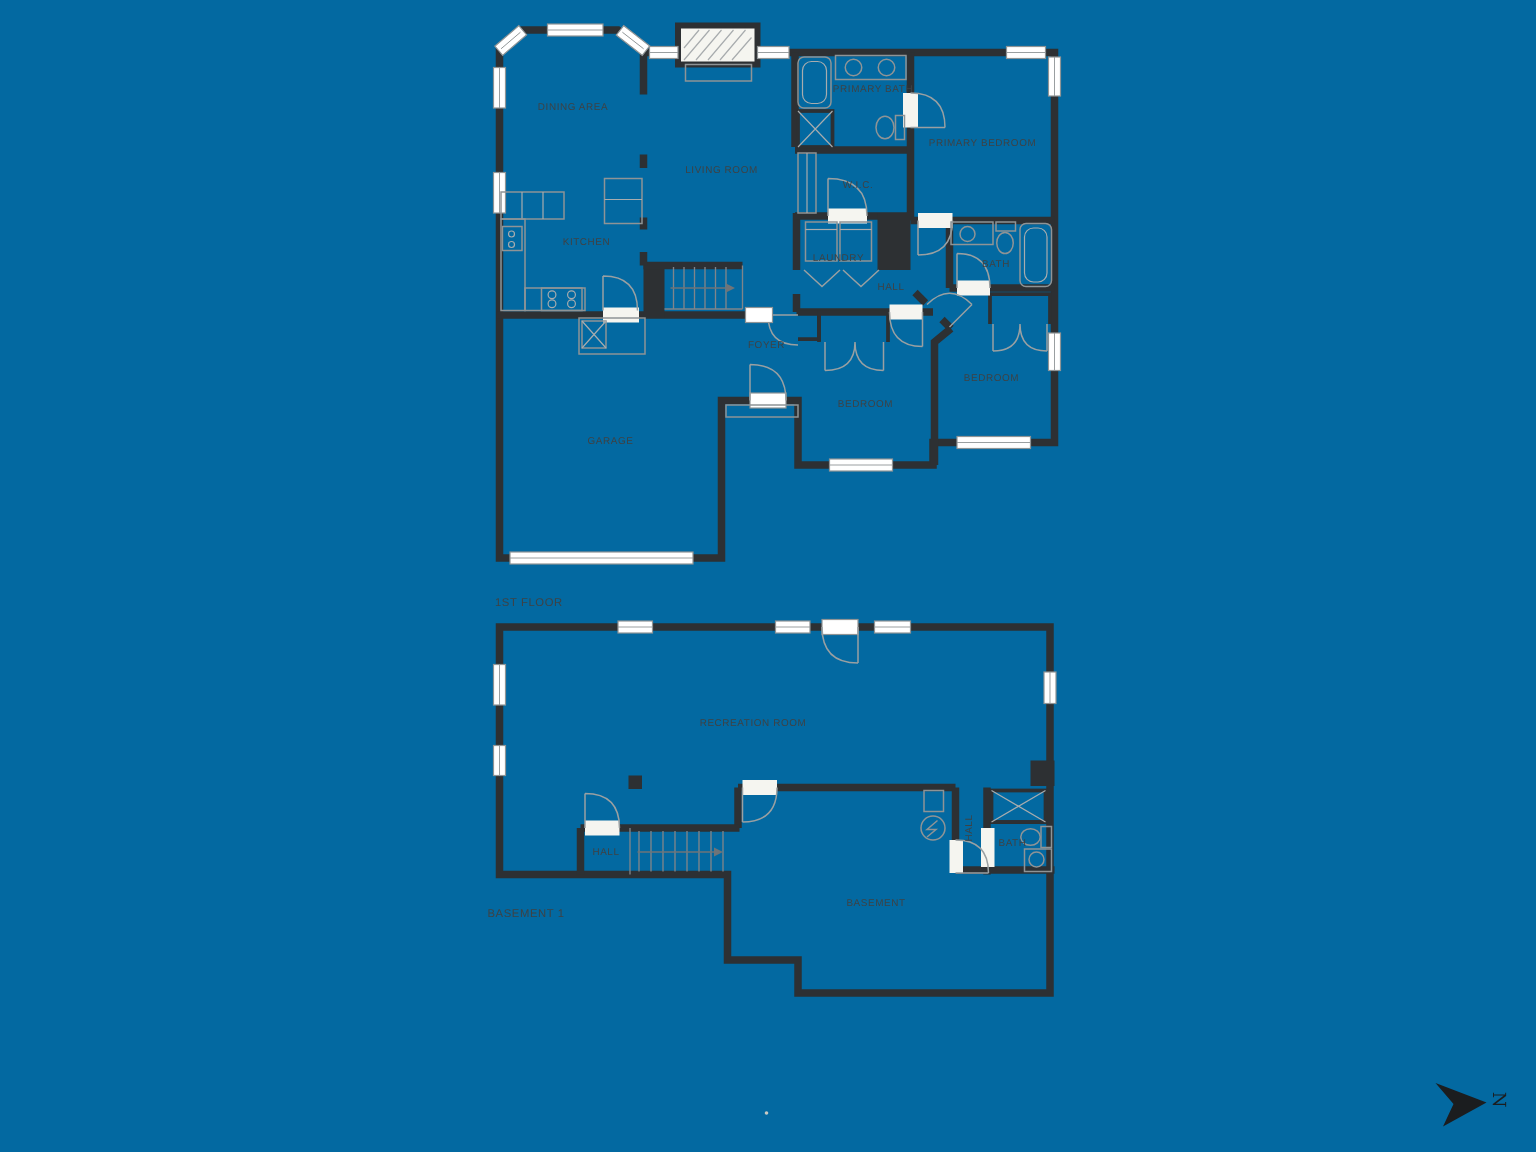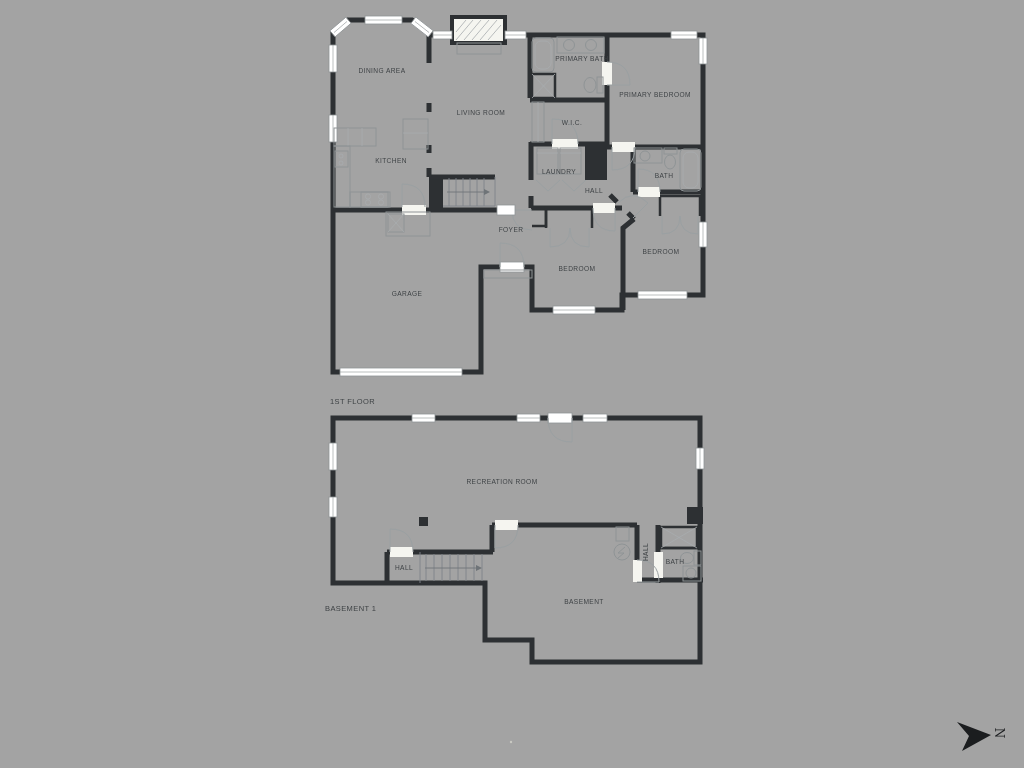--- a/index.html
+++ b/index.html
@@ -1,17 +1,17 @@
 <!DOCTYPE html>
 <html><head>
 <meta charset="utf-8">
 <style>
   html,body{margin:0;padding:0;}
   body{background:#f5f5f0;font-family:"Liberation Sans",sans-serif;}
-  .canvas{position:relative;width:1024px;height:768px;background:#a3a3a3;overflow:hidden;}
+  .canvas{position:relative;width:1024px;height:768px;background:#0369a1;overflow:hidden;}
   svg{position:absolute;left:0;top:0;}
   .wall{stroke:#2d3033;fill:none;stroke-width:5;stroke-linejoin:miter;stroke-linecap:butt;}
   .wall-thin{stroke:#2d3033;fill:none;stroke-width:2.5;}
   .wall-fill{fill:#2d3033;stroke:none;}
   .opening{fill:#f5f5f0;stroke:none;}
   .win{fill:#ffffff;stroke:#8f9496;stroke-width:0.8;}
   .win-line{stroke:#8f9496;stroke-width:0.6;fill:none;}
   .fix{stroke:#8f9496;stroke-width:1;fill:none;}
   .fix2{stroke:#a8acae;stroke-width:0.8;fill:none;}
   .door{stroke:#9aa0a2;stroke-width:1;fill:none;}

